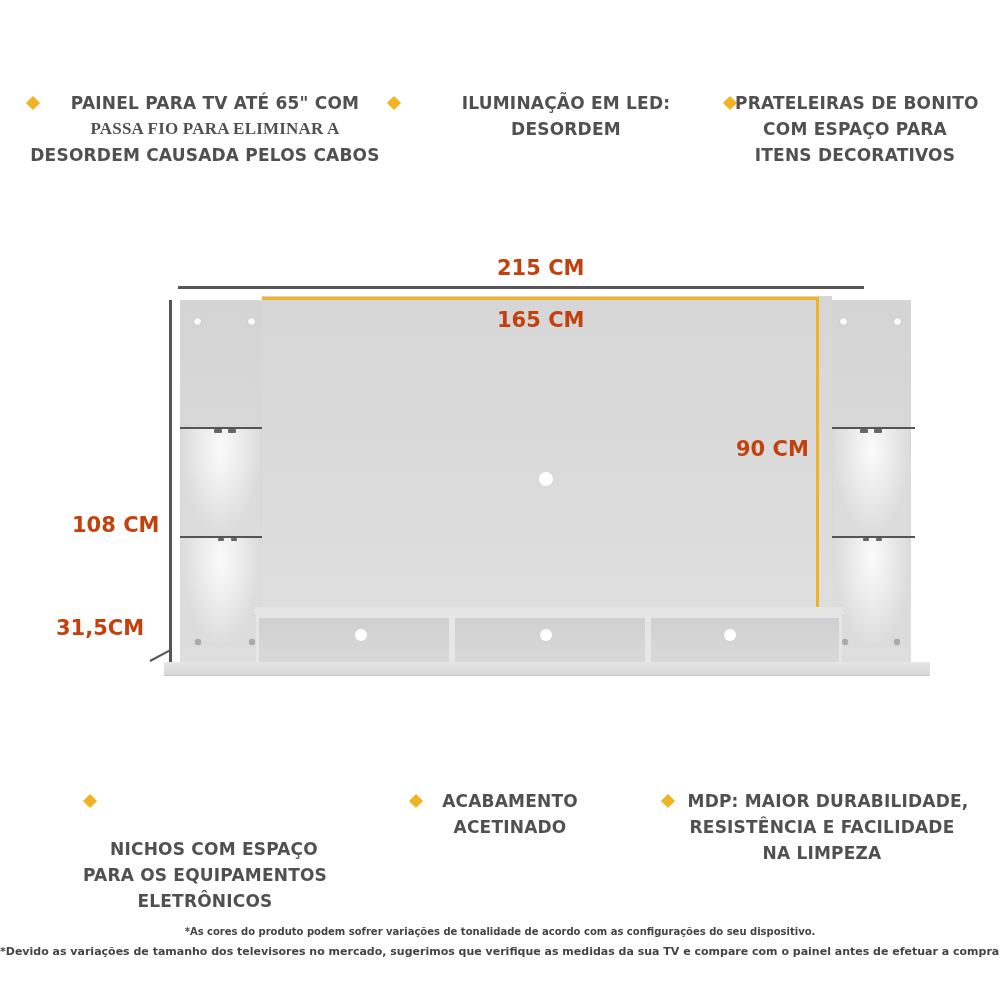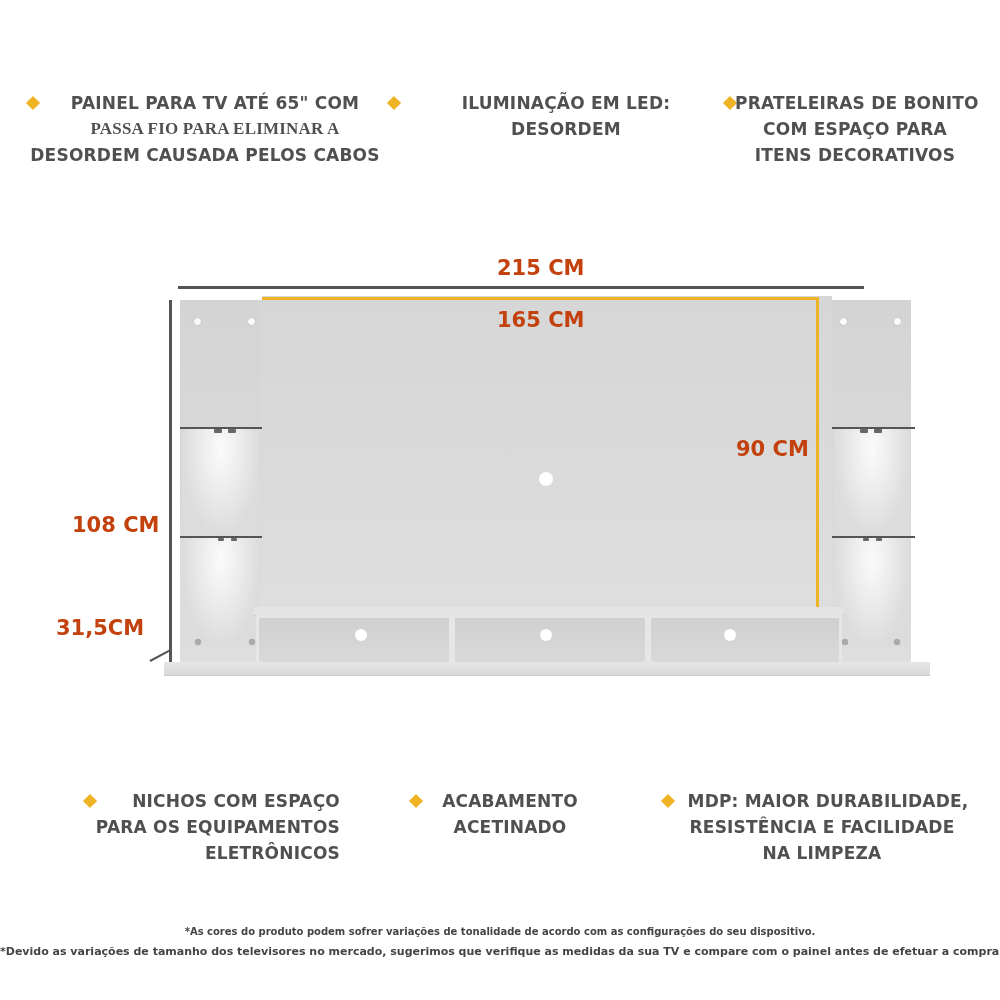--- a/index.html
+++ b/index.html
@@ -135,21 +135,21 @@
   <div class="niche" style="left:452px;top:615px;width:196px;height:57px;"></div>
   <div class="niche" style="left:648px;top:615px;width:194px;height:57px;"></div>
   <div class="hole" style="left:355px;top:629px;width:12px;height:12px;"></div>
   <div class="hole" style="left:540px;top:629px;width:12px;height:12px;"></div>
   <div class="hole" style="left:724px;top:629px;width:12px;height:12px;"></div>
 
   <div style="position:absolute;left:164px;top:662px;width:766px;height:13px;background:linear-gradient(#e6e6e6,#d8d8d8);border-bottom:1px solid #c8c8c8;"></div>
 </div>
 
 <div class="diamond" style="left:85px;top:796px;"></div>
-<div class="feature" style="left:70px;top:788px;width:270px;text-align:right;">
+<div class="feature" style="left:70px;top:836px;width:270px;">
   <span class="line" style="padding-left:18px;">NICHOS COM ESPAÇO</span>
   <span class="line">PARA OS EQUIPAMENTOS</span>
   <span class="line">ELETRÔNICOS</span>
 </div>
 
 <div class="diamond" style="left:411px;top:796px;"></div>
 <div class="feature" style="left:425px;top:788px;width:170px;">
   <span class="line">ACABAMENTO</span>
   <span class="line">ACETINADO</span>
 </div>

